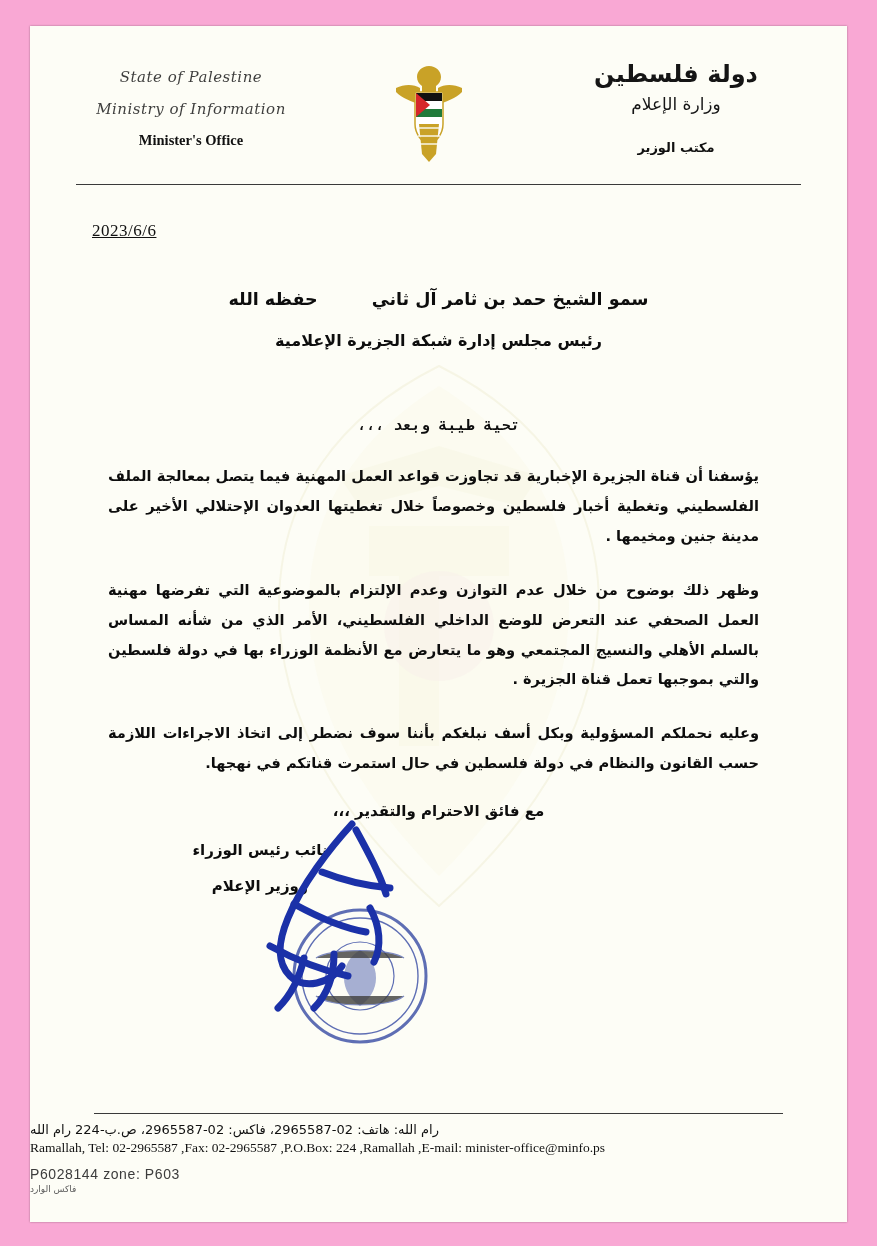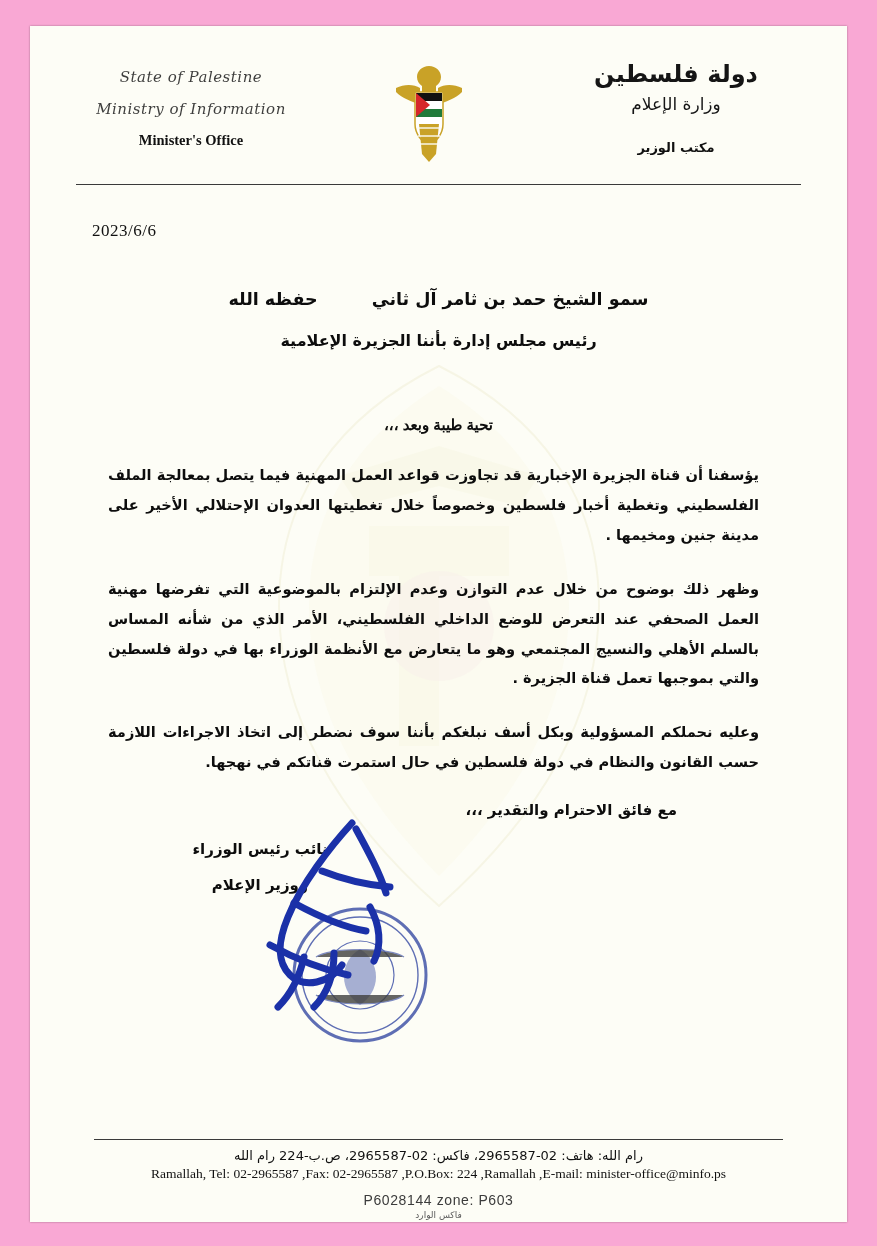--- a/index.html
+++ b/index.html
@@ -126,20 +126,21 @@
     border-top: 1px solid #3a3a3a;
   }
 
   
   .date {
     margin: 36px 0 12px 62px;
     font-family: "Liberation Serif", serif;
     font-size: 17px;
     color: #111;
     letter-spacing: 0.5px;
+    text-decoration: underline;
   }
 
   
   .addressee {
     direction: rtl;
     text-align: center;
     margin: 48px 96px 0 96px;
     font-family: "DejaVu Sans", sans-serif;
     color: #0d0d0d;
   }
@@ -156,21 +157,21 @@
     font-size: 16px;
     font-weight: 700;
     margin-top: 22px;
   }
 
   
   .greeting {
     direction: rtl;
     text-align: center;
     margin: 66px 150px 0 150px;
-    font-family: Liberation Sans, sans-serif;
+    font-family: Liberation Mono, monospace;
     font-size: 15px;
     font-weight: 700;
     color: #0d0d0d;
   }
 
   
   .body-text {
     direction: rtl;
     margin: 26px 88px 0 78px;
     font-family: "DejaVu Sans", sans-serif;
@@ -181,21 +182,21 @@
     text-align-last: right;
     font-weight: 600;
   }
   .body-text p {
     margin: 0 0 24px 0;
   }
 
   
   .closing {
     direction: rtl;
-    text-align: right;
+    text-align: center;
     margin: 16px 170px 0 170px;
     font-family: "DejaVu Sans", sans-serif;
     font-size: 15px;
     font-weight: 700;
     color: #0d0d0d;
   }
 
   
   .sig-wrap {
     position: relative;
@@ -229,22 +230,22 @@
     height: 155px;
     opacity: 0.75;
     pointer-events: none;
   }
 
   
   .footer {
     position: absolute;
     left: 0;
     right: 0;
-    bottom: 2px;
-    text-align: center;
+    bottom: 28px;
+    text-align: left;
   }
   .footer-rule {
     margin: 0 64px 8px 64px;
     border-top: 1px solid #3a3a3a;
   }
   .footer-ar {
     font-family: "DejaVu Sans", sans-serif;
     direction: rtl;
     font-size: 13px;
     color: #111;
@@ -325,21 +326,21 @@
 
       <div class="header-rule"></div>
 
       <div class="date">2023/6/6</div>
 
       <div class="addressee">
         <div class="addr-line1">
           <span>سمو الشيخ حمد بن ثامر آل ثاني</span>
           <span>حفظه الله</span>
         </div>
-        <div class="addr-line2">رئيس مجلس إدارة بأننا الجزيرة الإعلامية</div>
+        <div class="addr-line2">رئيس مجلس إدارة شبكة الجزيرة الإعلامية</div>
       </div>
 
       <div class="greeting">تحية طيبة وبعد ،،،</div>
 
       <div class="body-text">
         <p>يؤسفنا أن قناة الجزيرة الإخبارية قد تجاوزت قواعد العمل المهنية فيما يتصل بمعالجة الملف الفلسطيني وتغطية أخبار فلسطين وخصوصاً خلال تغطيتها العدوان الإحتلالي الأخير على مدينة جنين ومخيمها .</p>
         <p>وظهر ذلك بوضوح من خلال عدم التوازن وعدم الإلتزام بالموضوعية التي تفرضها مهنية العمل الصحفي عند التعرض للوضع الداخلي الفلسطيني، الأمر الذي من شأنه المساس بالسلم الأهلي والنسيج المجتمعي وهو ما يتعارض مع الأنظمة الوزراء بها في دولة فلسطين والتي بموجبها تعمل قناة الجزيرة .</p>
         <p>وعليه نحملكم المسؤولية وبكل أسف نبلغكم بأننا سوف نضطر إلى اتخاذ الاجراءات اللازمة حسب القانون والنظام في دولة فلسطين في حال استمرت قناتكم في نهجها.</p>
       </div>
 

